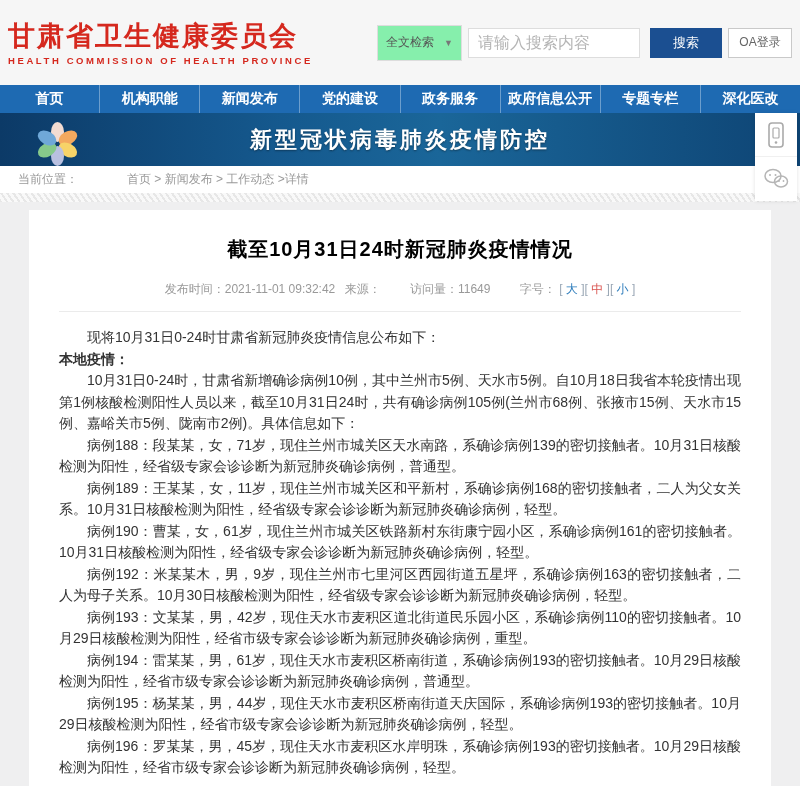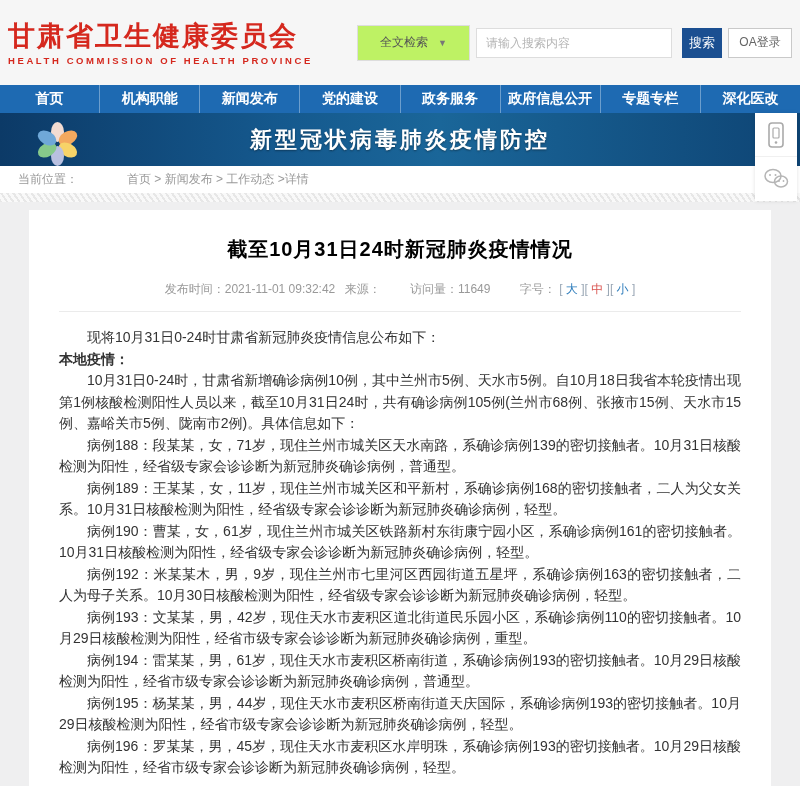--- a/index.html
+++ b/index.html
@@ -16,32 +16,32 @@
   .site-header {
     height: 85px; background: #f6f6f6;
     display: flex; align-items: center; justify-content: space-between;
     padding: 0 6px 0 8px;
   }
   .logo-block { line-height: 1.1; padding-top: 4px; }
   .logo-cn { color: #d5281e; font-size: 27px; font-weight: bold; letter-spacing: 2px; }
   .logo-en { color: #d5281e; font-size: 9.5px; letter-spacing: 2.6px; margin-top: 4px; font-weight: bold; }
   .search-zone { display: flex; align-items: center; gap: 6px; padding-right: 2px; }
   .search-scope {
-    height: 36px; background: #bef264; border: 1px solid #ddd; color: #555;
-    font-size: 12px; padding: 0 22px; display: flex; align-items: center; gap: 10px;
+    height: 36px; background: #86efac; border: 1px solid #ddd; color: #555;
+    font-size: 12px; padding: 0 8px; display: flex; align-items: center; gap: 10px;
     cursor: pointer;
   }
   .caret { font-size: 9px; color: #777; }
   .search-input {
-    height: 30px; width: 196px; border: 1px solid #ddd; background: #fff;
-    font-size: 12px; padding: 0 9px; color: #333; outline: none;
+    height: 30px; width: 172px; border: 1px solid #ddd; background: #fff;
+    font-size: 16px; padding: 0 9px; color: #333; outline: none;
   }
   .search-input::placeholder { color: #b5b5b5; }
   .search-btn {
-    height: 30px; width: 40px; background: #1b4f91; color: #fff; border: none;
+    height: 30px; width: 72px; background: #1b4f91; color: #fff; border: none;
     font-size: 13px; cursor: pointer; margin-left: 4px;
   }
   .oa-btn {
     height: 30px; width: 64px; background: #fff; color: #666;
     border: 1px solid #c9c9c9; font-size: 12px; cursor: pointer;
   }
 
   
   .main-nav { height: 28px; background: #1e6ab2; display: flex; }
   .nav-item {

